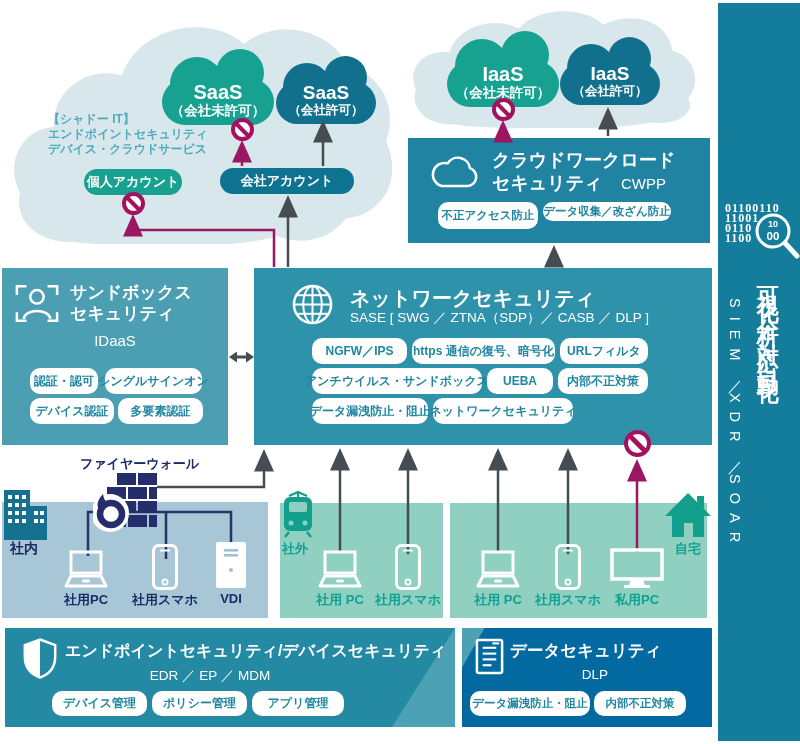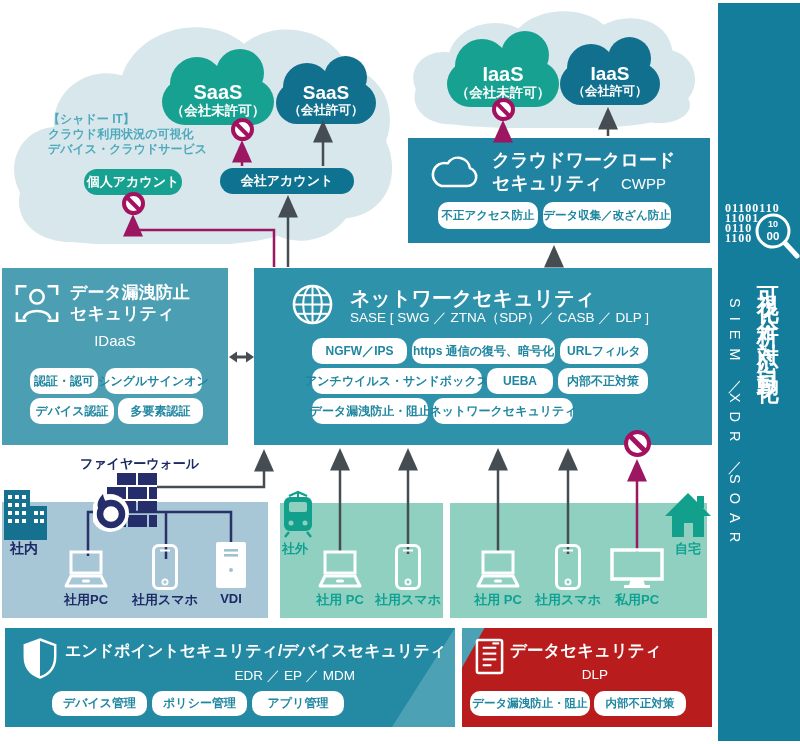--- a/index.html
+++ b/index.html
@@ -176,21 +176,21 @@
 
   <svg class="abs" style="left:10px;top:6px" width="385" height="238" viewBox="0 0 385 240" preserveAspectRatio="none">
     <path class="pale" d="M62,238 C24,238 4,214 10,188 C-6,158 12,124 44,122 C42,86 76,60 112,70 C128,22 196,6 234,38 C266,12 322,22 338,62 C372,68 388,104 376,136 C392,172 376,210 336,214 C320,236 290,242 268,232 C220,246 120,244 62,238 Z"></path>
   </svg>
   <svg class="abs" style="left:406px;top:10px" width="296" height="118" viewBox="0 0 300 128" preserveAspectRatio="none">
     <path class="pale" d="M46,124 C18,124 4,104 10,86 C0,62 20,42 44,46 C52,18 88,6 114,20 C136,-4 180,-4 200,16 C230,0 266,12 270,44 C292,50 300,78 286,96 C294,112 274,126 248,122 C200,132 90,130 46,124 Z"></path>
   </svg>
 
   <div class="abs note" style="left:48px;top:112px">
     <div>【シャドー IT】</div>
-    <div>クラウド利用状況の可視化</div>
+    <div>エンドポイントセキュリティ</div>
     <div>デバイス・クラウドサービス</div>
   </div>
 
   <div class="scloud cloud-sm cc-green" style="left:162px;top:45px">
     <div class="bump1"></div>
       <div class="bump2"></div>
       <div class="base"></div>
     <div class="ctext">
         <div class="l1">SaaS</div>
         <div class="l2">（会社未許可）</div>
@@ -230,29 +230,29 @@
   <div class="tbox" style="left:408px;top:138px;width:302px;height:105px;background:#1F83A1">
     <svg class="abs" style="left:20px;top:16px" width="54" height="37">
         <use href="#i-cloudline"></use>
       </svg>
     <div class="abs bt" style="left:84px;top:12px;font-size:18px">クラウドワークロード</div>
     <div class="abs" style="left:84px;top:35px">
       <span class="bt" style="font-size:18px">セキュリティ</span>
       <span class="bsub" style="font-size:15px;margin-left:14px">CWPP</span>
     </div>
     <div class="pill" style="left:30px;top:64px;width:100px;height:27px;font-size:11.5px">不正アクセス防止</div>
-    <div class="pill" style="left:135px;top:64px;width:128px;height:27px;font-size:11.5px">データ収集／改ざん防止</div>
+    <div class="pill" style="left:135px;top:64px;width:128px;height:19px;font-size:11.5px">データ収集／改ざん防止</div>
   </div>
 
   <div class="tbox" style="left:2px;top:268px;width:226px;height:177px;background:#4C9FB3">
     <svg class="abs" style="left:12px;top:14px" width="46" height="43">
         <use href="#i-face"></use>
       </svg>
     <div class="abs bt" style="left:68px;top:15px;font-size:17px">
-      <div>データ漏洩防止</div>
+      <div>サンドボックス</div>
       <div>セキュリティ</div>
     </div>
     <div class="abs bsub" style="left:0;top:64px;width:100%;text-align:center;font-size:15px">IDaaS</div>
     <div class="pill" style="left:28px;top:100px;width:68px;height:26px">認証・認可</div>
     <div class="pill" style="left:103px;top:100px;width:97px;height:26px">シングルサインオン</div>
     <div class="pill" style="left:28px;top:130px;width:84px;height:26px">デバイス認証</div>
     <div class="pill" style="left:116px;top:130px;width:85px;height:26px">多要素認証</div>
   </div>
 
   <div class="tbox" style="left:254px;top:268px;width:458px;height:177px;background:#2F92AB">
@@ -361,27 +361,27 @@
   <div class="dev-label grn" style="left:458px;top:591px;width:80px">社用 PC</div>
   <div class="dev-label grn" style="left:528px;top:591px;width:80px">社用スマホ</div>
   <div class="dev-label grn" style="left:597px;top:591px;width:80px">私用PC</div>
 
   <div class="tbox" style="left:5px;top:628px;width:450px;height:99px;background:#2489A3;overflow:hidden">
     <div class="diag" style="clip-path:polygon(86% 100%,100% 0,100% 100%)"></div>
     <svg class="abs" style="left:16px;top:8px" width="38" height="45">
         <use href="#i-shield"></use>
       </svg>
     <div class="abs bt" style="left:60px;top:13px;font-size:16px">エンドポイントセキュリティ/デバイスセキュリティ</div>
-    <div class="abs bsub" style="left:60px;top:39px;width:290px;text-align:right;font-size:13.5px">EDR ／ EP ／ MDM</div>
+    <div class="abs bsub" style="left:60px;top:39px;width:290px;text-align:center;font-size:13.5px">EDR ／ EP ／ MDM</div>
     <div class="pill" style="left:47px;top:63px;width:95px;height:25px">デバイス管理</div>
     <div class="pill" style="left:147px;top:63px;width:95px;height:25px">ポリシー管理</div>
     <div class="pill" style="left:247px;top:63px;width:92px;height:25px">アプリ管理</div>
   </div>
 
-  <div class="tbox" style="left:462px;top:628px;width:250px;height:99px;background:#b91c1c;overflow:hidden">
+  <div class="tbox" style="left:462px;top:628px;width:250px;height:99px;background:#0369a1;overflow:hidden">
     <div class="diag" style="clip-path:polygon(0 0,9% 0,0 40%)"></div>
     <svg class="abs" style="left:12px;top:9px" width="31" height="39">
         <use href="#i-doc"></use>
       </svg>
     <div class="abs bt" style="left:48px;top:12px;font-size:16.5px">データセキュリティ</div>
     <div class="abs bsub" style="left:48px;top:39px;width:170px;text-align:center;font-size:13.5px">DLP</div>
     <div class="pill" style="left:8px;top:63px;width:120px;height:25px;font-size:11.5px">データ漏洩防止・阻止</div>
     <div class="pill" style="left:132px;top:63px;width:92px;height:25px;font-size:11.5px">内部不正対策</div>
   </div>
 

